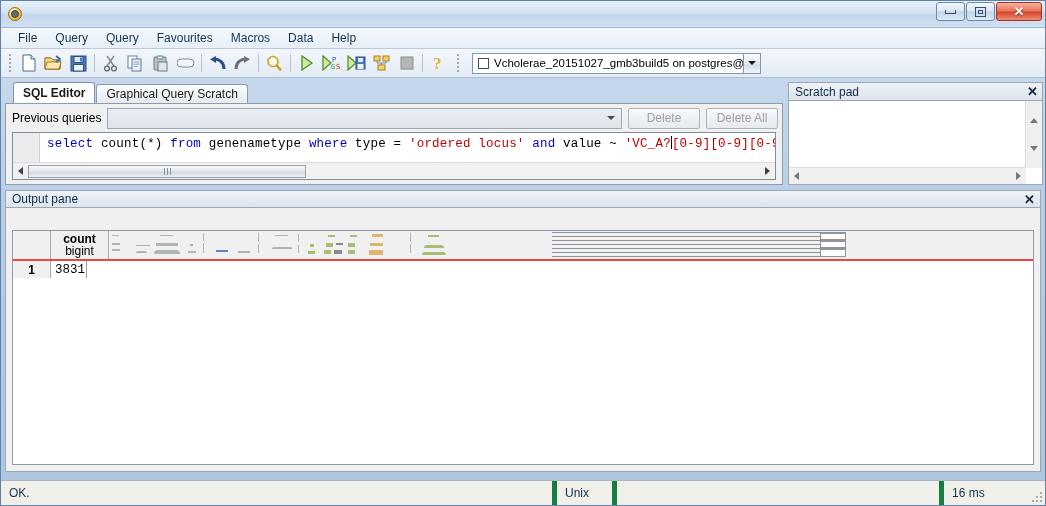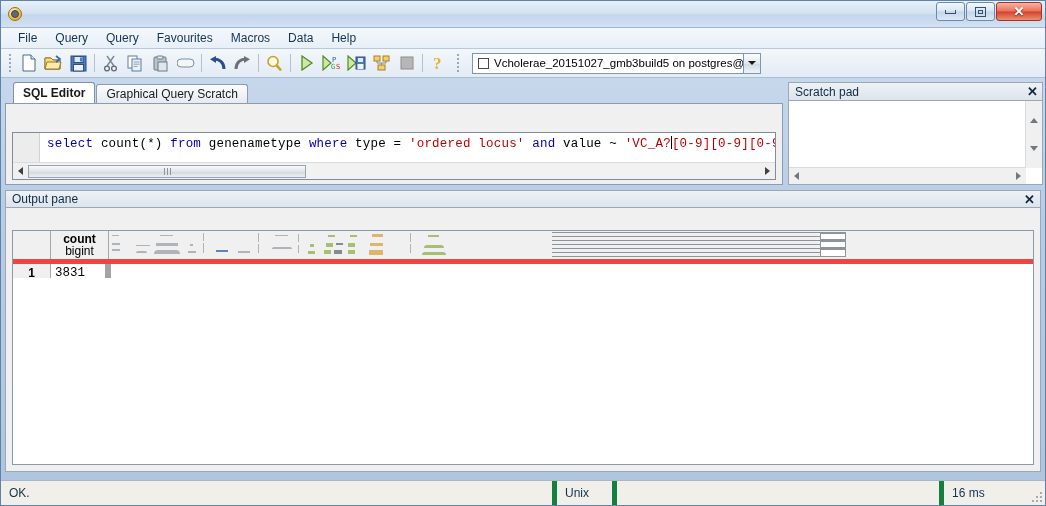--- a/index.html
+++ b/index.html
@@ -168,21 +168,21 @@
     border:1px solid #9aa8b6;border-top:none;box-sizing:border-box;
   }
   .op-tabstrip{height:22px;display:flex;align-items:flex-end;padding-left:8px;position:relative;}
   .op-caret{position:absolute;right:7px;bottom:3px;display:flex;flex-direction:column;align-items:center;gap:1px;}
   .op-caret .b1{width:9px;height:2px;background:#1e1e1e;}
   .op-caret .b2{width:0;height:0;border-left:4px solid transparent;border-right:4px solid transparent;border-top:4px solid #1e1e1e;}
   .grid{
     position:absolute;left:6px;right:6px;top:22px;bottom:6px;background:#fff;
     border:1px solid #8d99a5;box-sizing:border-box;overflow:hidden;
   }
-  .grid-head{height:28px;display:flex;background:#f0f0f0;border-bottom:5px solid #ef4444;position:relative;}
+  .grid-head{height:28px;display:flex;background:#f0f0f0;border-bottom:2px solid #ef4444;position:relative;}
   .gh-corner{width:38px;border-right:1px solid #a8a8a8;box-sizing:border-box;background:#f0f0f0;}
   .gh-col{
     width:58px;border-right:1px solid #a8a8a8;box-sizing:border-box;background:#f0f0f0;
     display:flex;flex-direction:column;align-items:center;justify-content:center;line-height:12px;
   }
   .gh-col b{font-size:12px;}
   .gh-col span{font-size:12px;}
   .artifacts{position:absolute;left:97px;top:0;right:0;height:27px;overflow:hidden;background:#f0f0f0;}
   .art{position:absolute;background:#9aa0a6;opacity:.75;}
   .art.y{background:#d9a23a;}
@@ -191,21 +191,21 @@
   .art.dk{background:#5f6a72;}
   .barstack{position:absolute;left:442px;top:1px;width:294px;height:26px;}
   .barstack .bl{position:absolute;left:0;right:0;height:1px;background:#8d949b;}
   .barstack .box{position:absolute;right:0;width:26px;border:1px solid #8d949b;background:#fff;box-sizing:border-box;}
   .grid-row{height:19px;display:flex;}
   .rn{
     width:38px;border-right:1px solid #a8a8a8;border-bottom:1px solid #c9c9c9;box-sizing:border-box;
     background:#f0f0f0;display:flex;align-items:center;justify-content:center;font-weight:bold;font-size:12px;
   }
   .cell{
-    width:60px;border-right:6px solid #a3a3a3;border-bottom:1px solid #c9c9c9;box-sizing:border-box;
+    width:36px;border-right:1px solid #a3a3a3;border-bottom:1px solid #c9c9c9;box-sizing:border-box;
     display:flex;align-items:center;padding-left:4px;
     font-family:"Liberation Mono","DejaVu Sans Mono",monospace;font-size:12.5px;
   }
   .grid-rest{position:absolute;left:0;right:0;top:47px;bottom:0;background:#fff;}
   .grid-leftstrip{position:absolute;left:0;top:47px;width:38px;bottom:0;background:#f0f0f0;border-right:1px solid #cfcfcf;}
   
   .statusbar{
     position:absolute;left:0;right:0;bottom:0;height:24px;display:flex;align-items:stretch;
     background:#f0efe9;border-top:1px solid #a8b6c6;
   }
@@ -396,20 +396,28 @@
   </div>
 
   <div class="body-area">
 
     <div class="left-pane">
       <div class="tabstrip">
         <span class="tab active">SQL Editor</span>
         <span class="tab">Graphical Query Scratch</span>
       </div>
       <div class="panelbox" style="height:82px;">
+        <div class="prevrow">
+          <span class="prevlabel">Previous queries</span>
+          <span class="pq-combo">
+            <span class="caret-dn"></span>
+          </span>
+          <span class="btn">Delete</span>
+          <span class="btn">Delete All</span>
+        </div>
         <div class="sqlbox">
           <div class="gutter"></div>
           <div class="sqlline"><span class="kw">select</span><span class="pl"> count(*) </span><span class="kw">from</span><span class="pl"> genenametype </span><span class="kw">where</span><span class="pl"> type = </span><span class="str">'ordered locus'</span><span class="pl"> </span><span class="kw">and</span><span class="pl"> value ~ </span><span class="str">'VC_A?</span><span class="cursor"></span><span class="str">[0-9][0-9][0-9][0-9]';</span></div>
           <div class="hscroll">
             <span class="sb-arrow">
                 <span class="tri-l"></span>
               </span>
             <span class="sb-track">
               <span class="sb-thumb">
                   <i></i>

